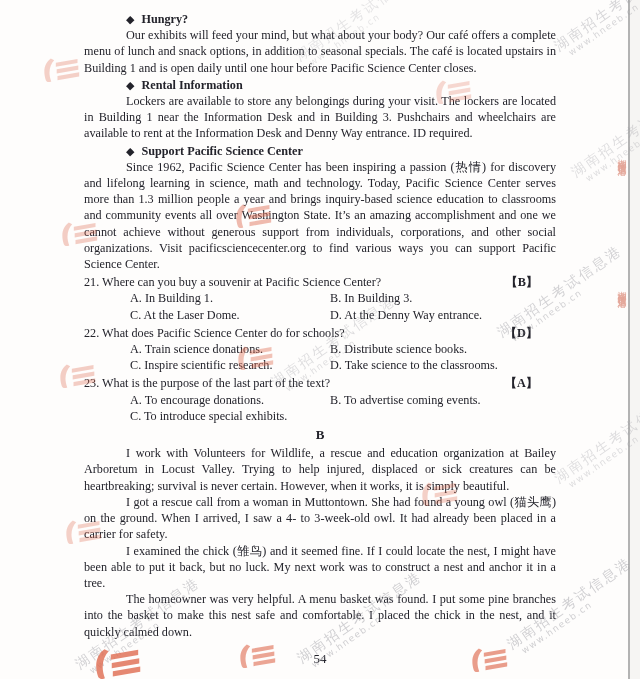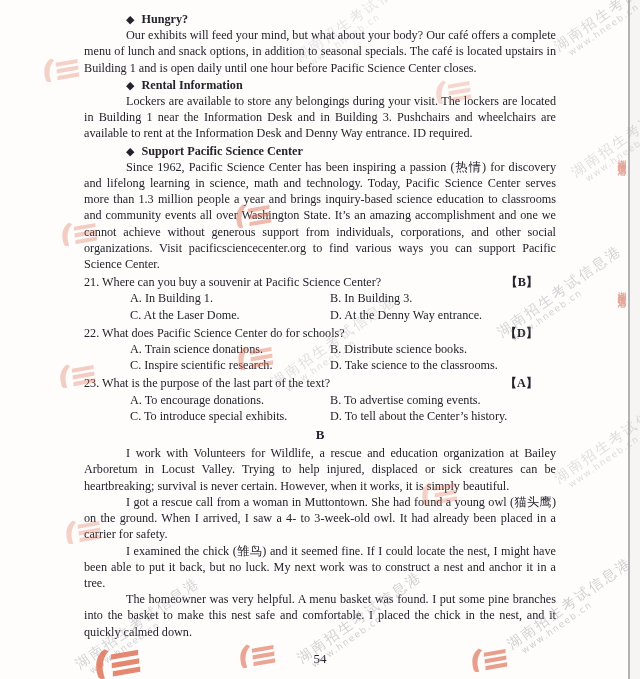--- a/index.html
+++ b/index.html
@@ -211,21 +211,20 @@
     </div>
 
     <div class="question-row">
       <span class="q-left"><span>23.</span> <span>What is the purpose of the last part of the text?</span></span>
       <span class="q-answer">【A】</span>
     </div>
     <div class="options">
       <span class="option">A. To encourage donations.</span>
       <span class="option">B. To advertise coming events.</span>
       <span class="option">C. To introduce special exhibits.</span>
-      <span class="option">D. To tell about the Center’s history.</span>
     </div>
 
     <div class="section-label">B</div>
     <p class="bodytext">I work with Volunteers for Wildlife, a rescue and education organization at Bailey Arboretum in Locust Valley. Trying to help injured, displaced or sick creatures can be heartbreaking; survival is never certain. However, when it works, it is simply beautiful.</p>
     <p class="bodytext">I got a rescue call from a woman in Muttontown. She had found a young owl (猫头鹰) on the ground. When I arrived, I saw a 4- to 3-week-old owl. It had already been placed in a carrier for safety.</p>
     <p class="bodytext">I examined the chick (雏鸟) and it seemed fine. If I could locate the nest, I might have been able to put it back, but no luck. My next work was to construct a nest and anchor it in a tree.</p>
     <p class="bodytext">The homeowner was very helpful. A menu basket was found. I put some pine branches into the basket to make this nest safe and comfortable. I placed the chick in the nest, and it quickly calmed down.</p>
   </div>
 
   <div class="page-number">54</div>

